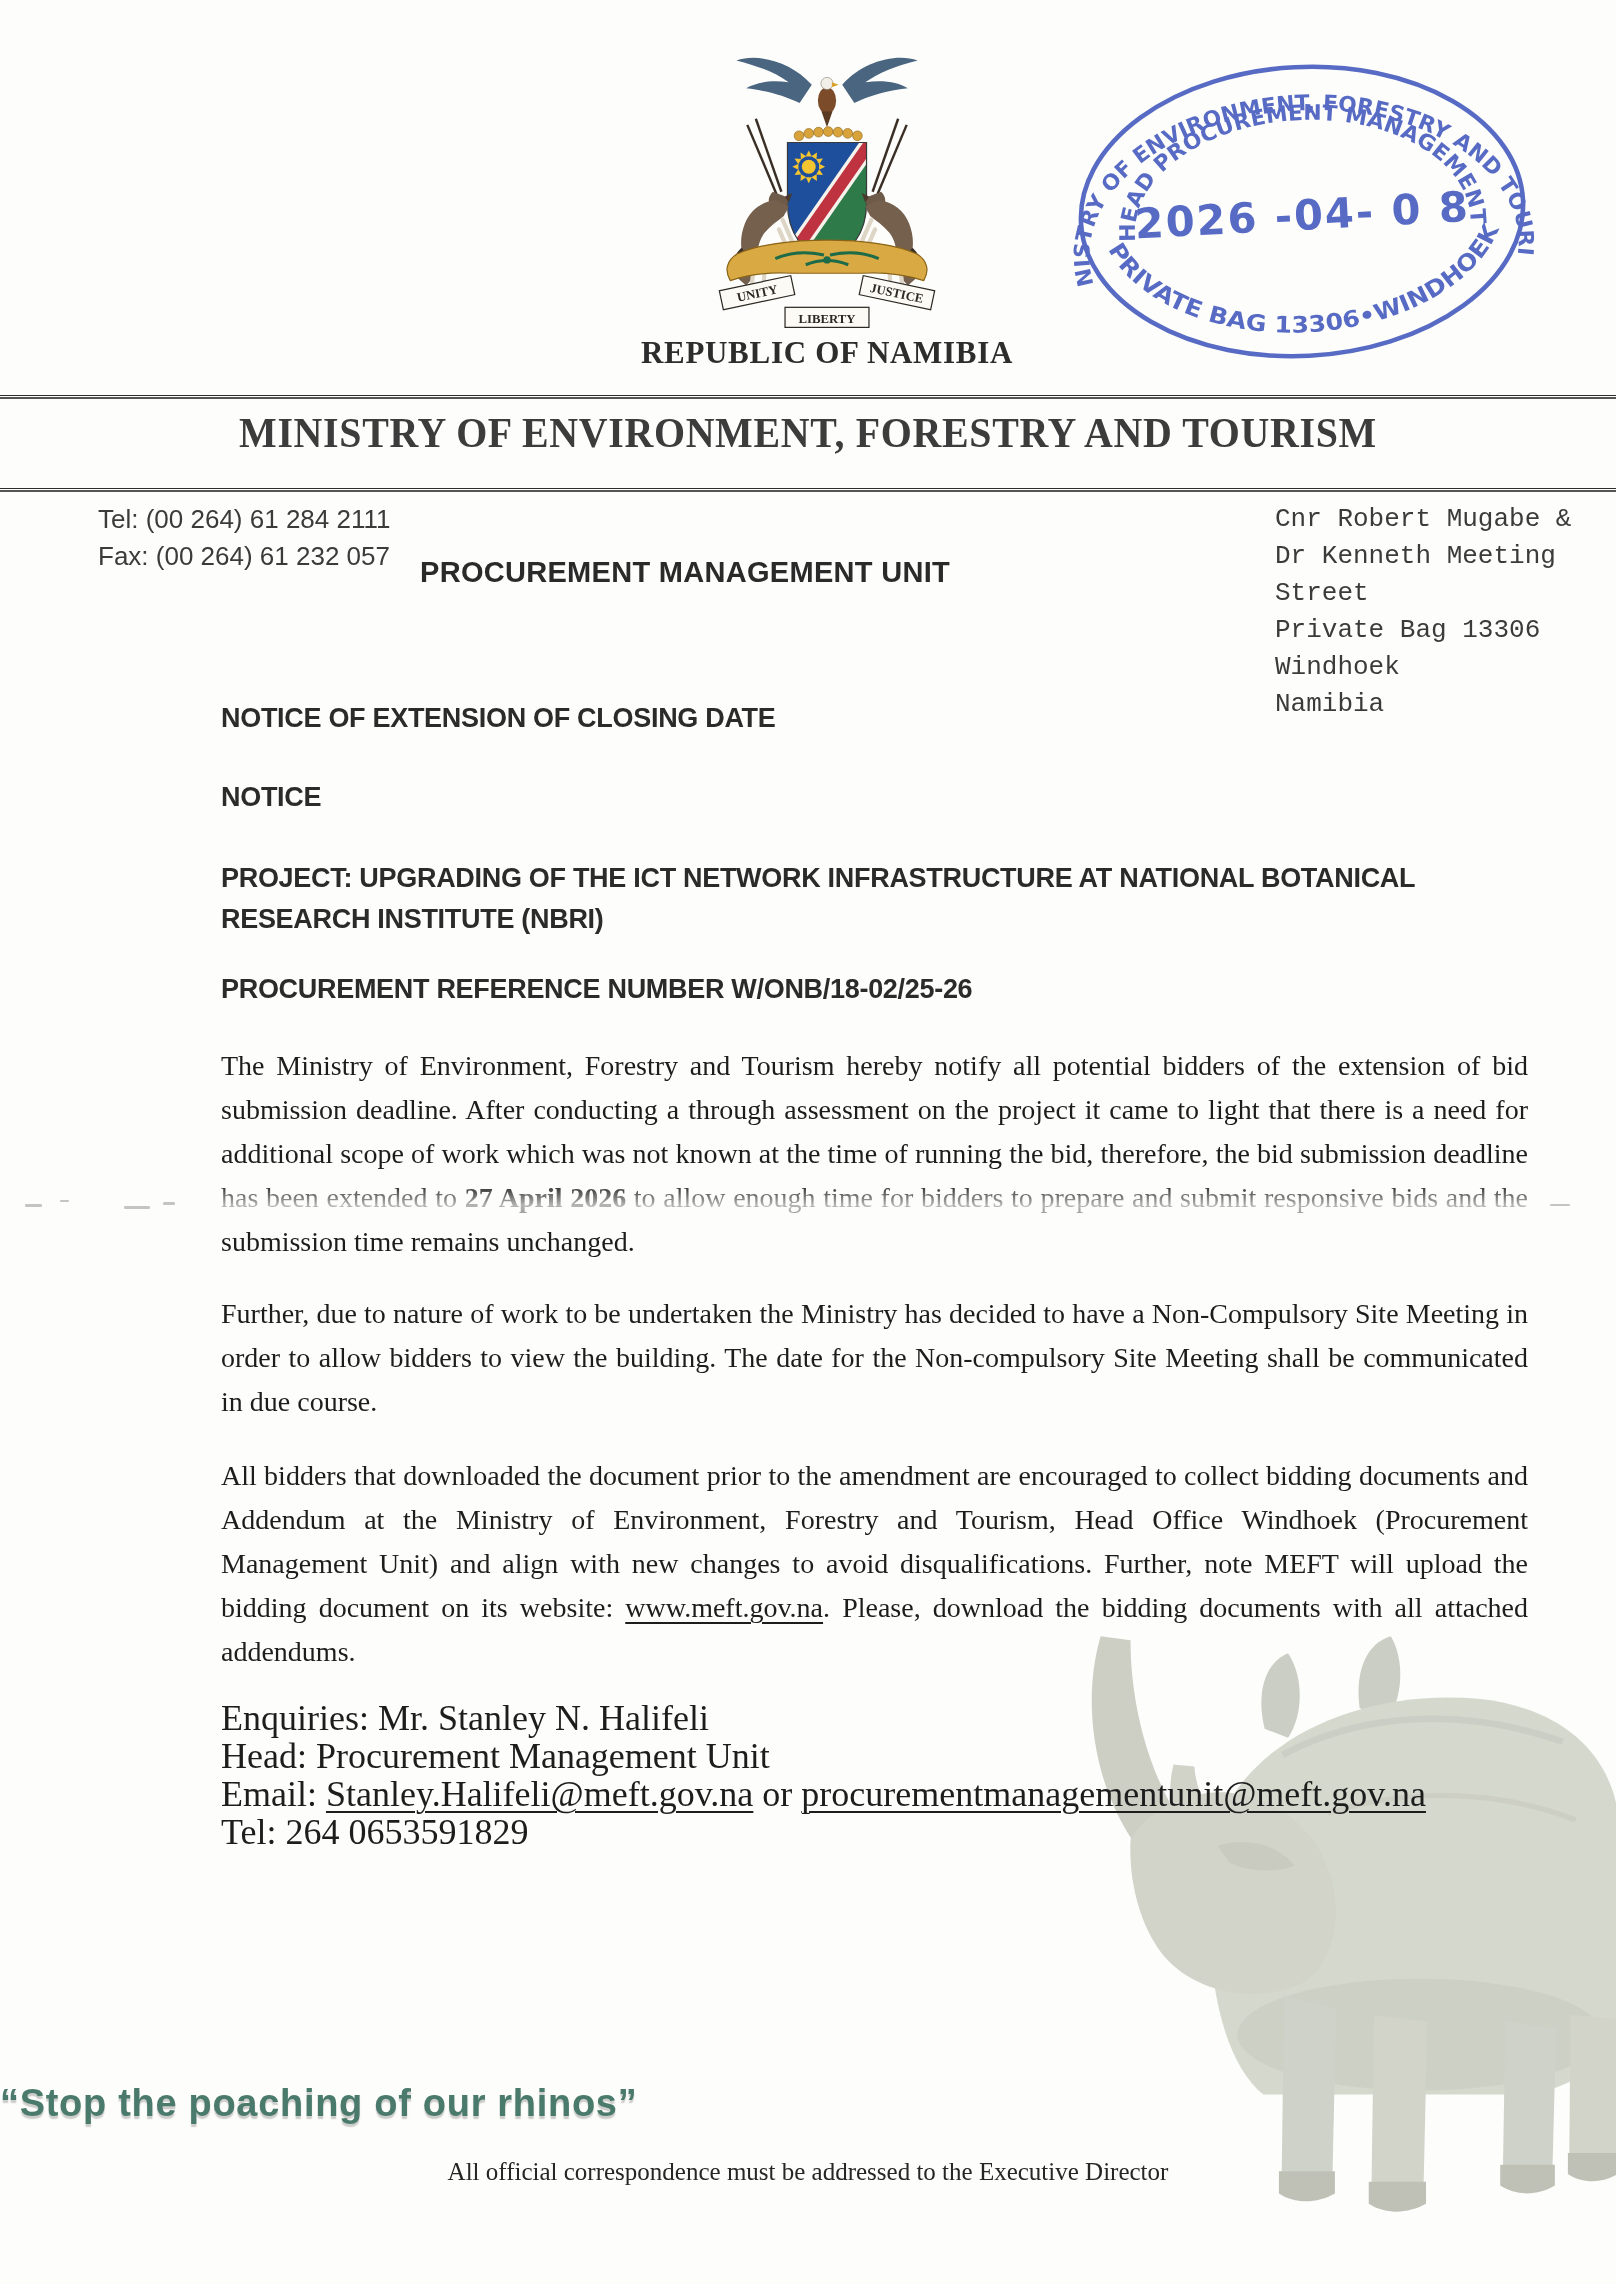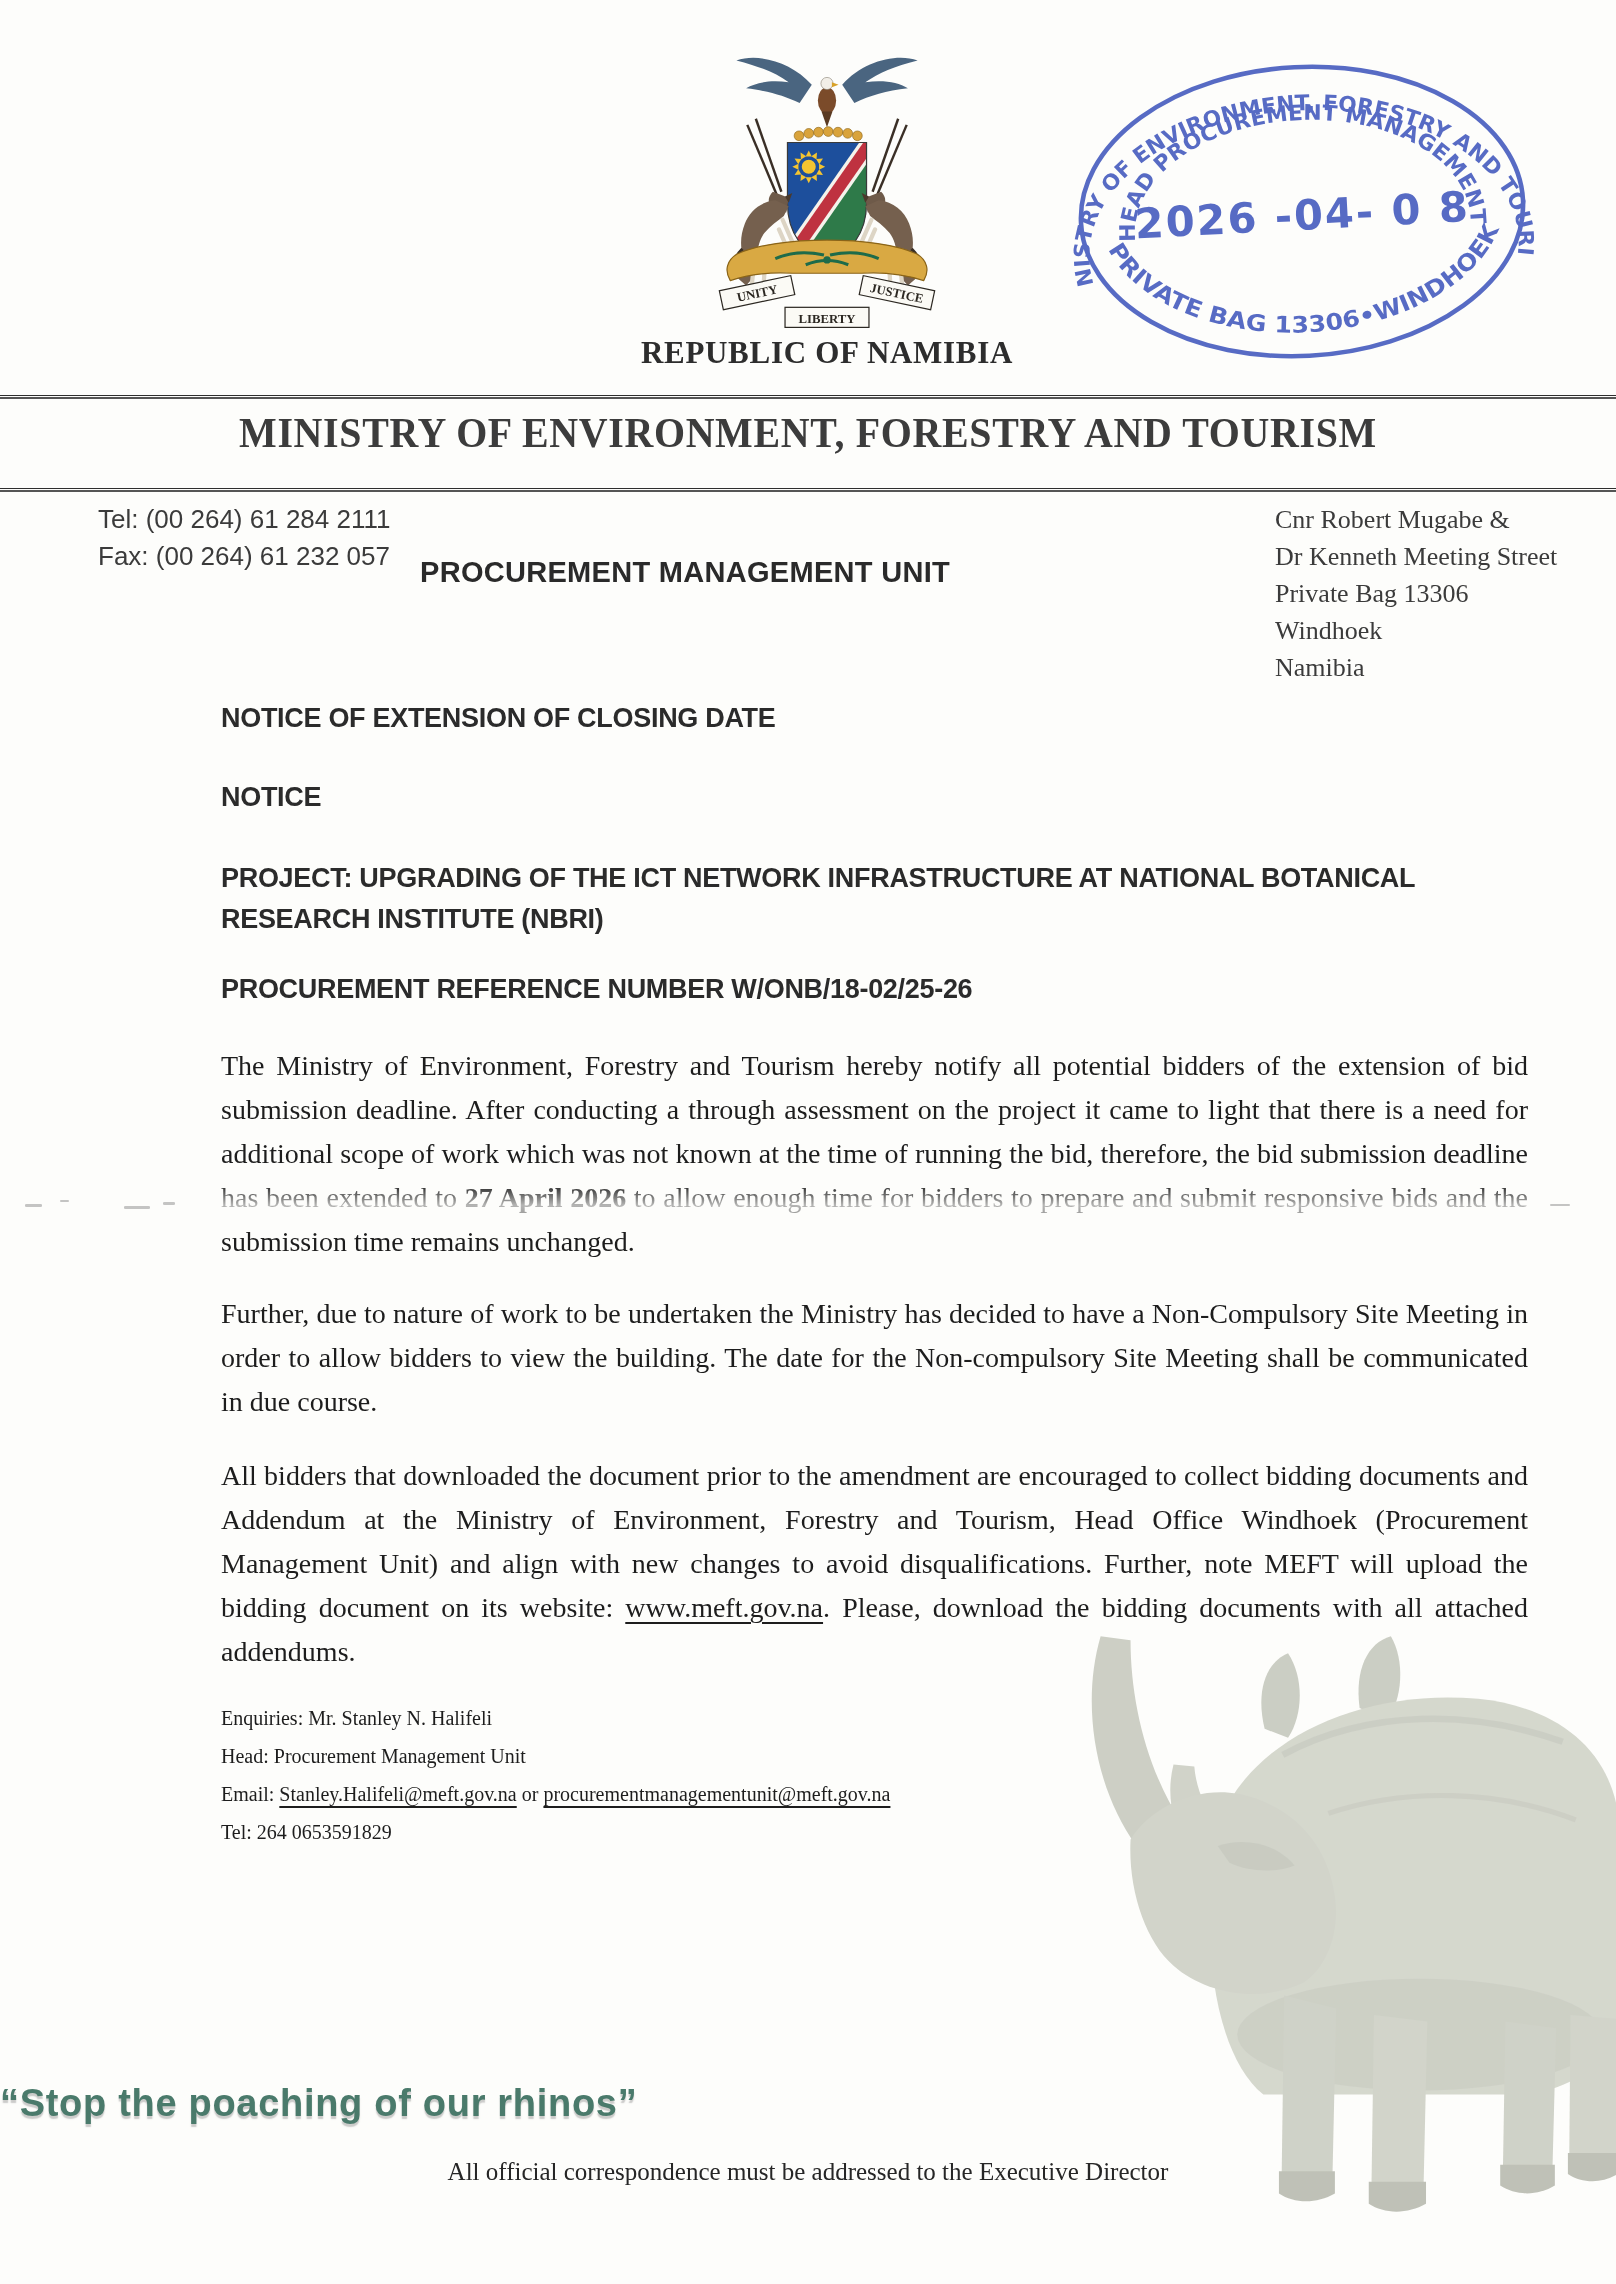--- a/index.html
+++ b/index.html
@@ -26,41 +26,41 @@
   .banner-title{
     left:0;top:409px;width:1616px;text-align:center;
     font-family:"Liberation Serif",serif;font-weight:bold;font-size:42px;color:#3c3c3c;
     transform:scaleX(.95);letter-spacing:0.7px;
   }
 
   .telfax{left:98px;top:501px;font-family:"Liberation Sans",sans-serif;
     font-size:26px;line-height:37px;color:#3b3b3b;}
   .pmu{left:420px;top:556px;font-family:"Liberation Sans",sans-serif;
     font-weight:bold;font-size:29px;color:#2a2a2a;letter-spacing:0.3px;}
-  .address{left:1275px;top:501px;font-family:Liberation Serif, serif;
+  .address{left:1275px;top:501px;font-family:Liberation Mono, monospace;
     font-size:26px;line-height:37px;color:#3b3b3b;}
 
   
   .content{left:221px;top:698px;width:1307px;}
   .h-sans{
     font-family:"Liberation Sans",sans-serif;font-weight:bold;color:#2b2b2b;
     font-size:27px;letter-spacing:-0.3px;line-height:41px;
   }
   .h-notice{margin:0 0 40px 0;}
   .h-ext{margin:0 0 38px 0;}
   .h-project{margin:0 0 29px 0;}
   .h-ref{margin:0 0 34px 0;}
   .para{
     font-size:28px;line-height:44px;text-align:justify;color:#1d1d1d;margin:0;
   }
   .p1{margin-bottom:28px;}
   .p2{margin-bottom:30px;}
   .p3{margin-bottom:25px;}
   .doc-link{color:#1d1d1d;text-decoration:underline;text-underline-offset:4.6px;text-decoration-thickness:2px;}
-  .enq{font-size:20px;line-height:38px;color:#1d1d1d;}
+  .enq{font-size:36px;line-height:38px;color:#1d1d1d;}
 
   
   .quote{
     left:0;top:2082px;width:1616px;
     font-family:Liberation Sans, sans-serif;font-weight:bold;font-size:38px;letter-spacing:0.7px;
     text-shadow:0 3.3px 1.3px rgba(110,110,110,.35);
   }
   .corr-note{
     left:0;top:2158px;width:1616px;text-align:center;
     font-family:"Liberation Serif",serif;font-size:25px;color:#262626;

